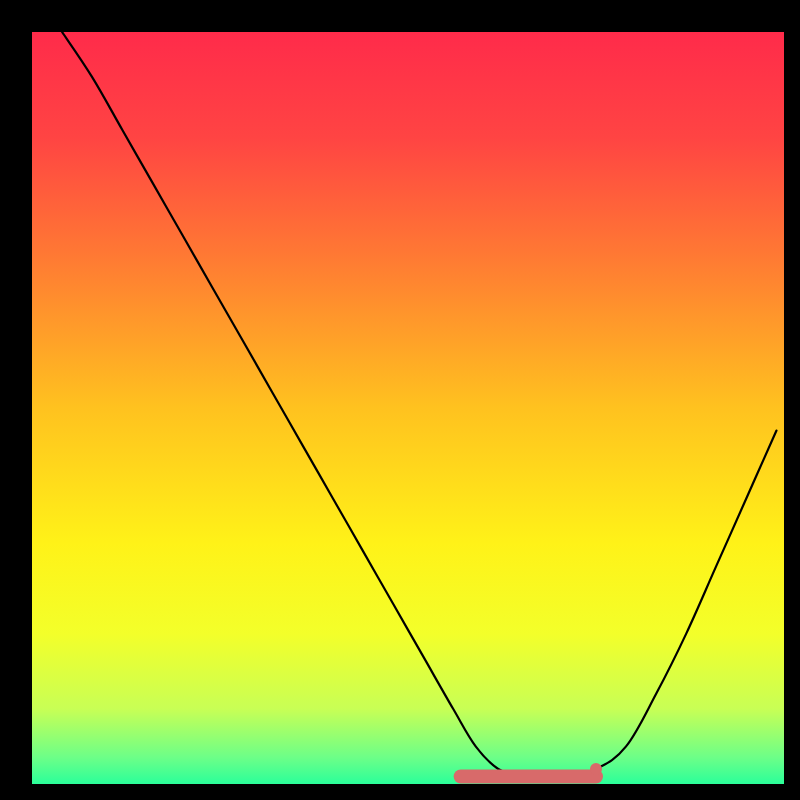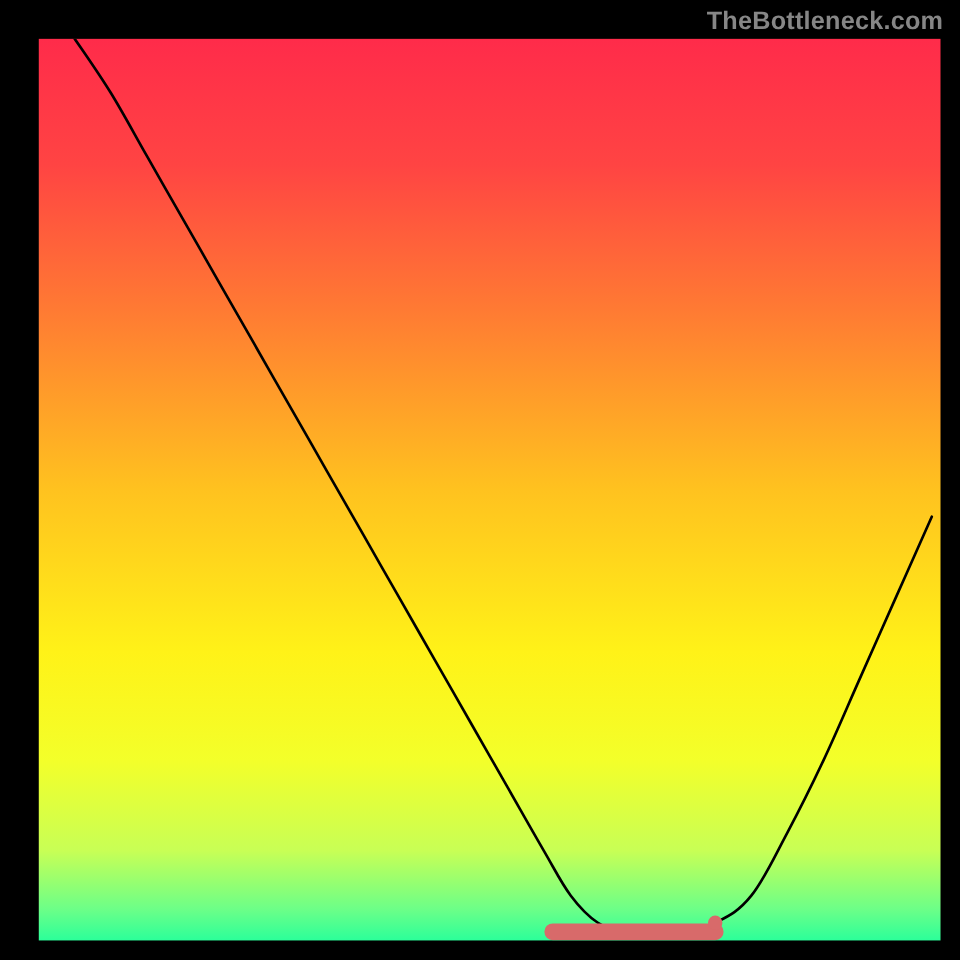--- a/index.html
+++ b/index.html
@@ -51,21 +51,20 @@
     fill: none;
     stroke: #d86a6a;
     stroke-width: 14;
     stroke-linecap: round;
   }
 </style>
 </head>
 <body>
 
 <div class="frame">
-  <div class="watermark">TheBottleneck.com</div>
   <div class="plot">
     <svg id="chart-svg" viewBox="0 0 752 752" width="752" height="752" preserveAspectRatio="none">
       <defs>
         <linearGradient id="bg-grad" x1="0" y1="0" x2="0" y2="1">
             <stop offset="0%" stop-color="#ff2b4a"></stop>
             <stop offset="14.000000000000002%" stop-color="#ff4443"></stop>
             <stop offset="30%" stop-color="#ff7a33"></stop>
             <stop offset="50%" stop-color="#ffc21f"></stop>
             <stop offset="68%" stop-color="#fff218"></stop>
             <stop offset="80%" stop-color="#f3ff2a"></stop>

